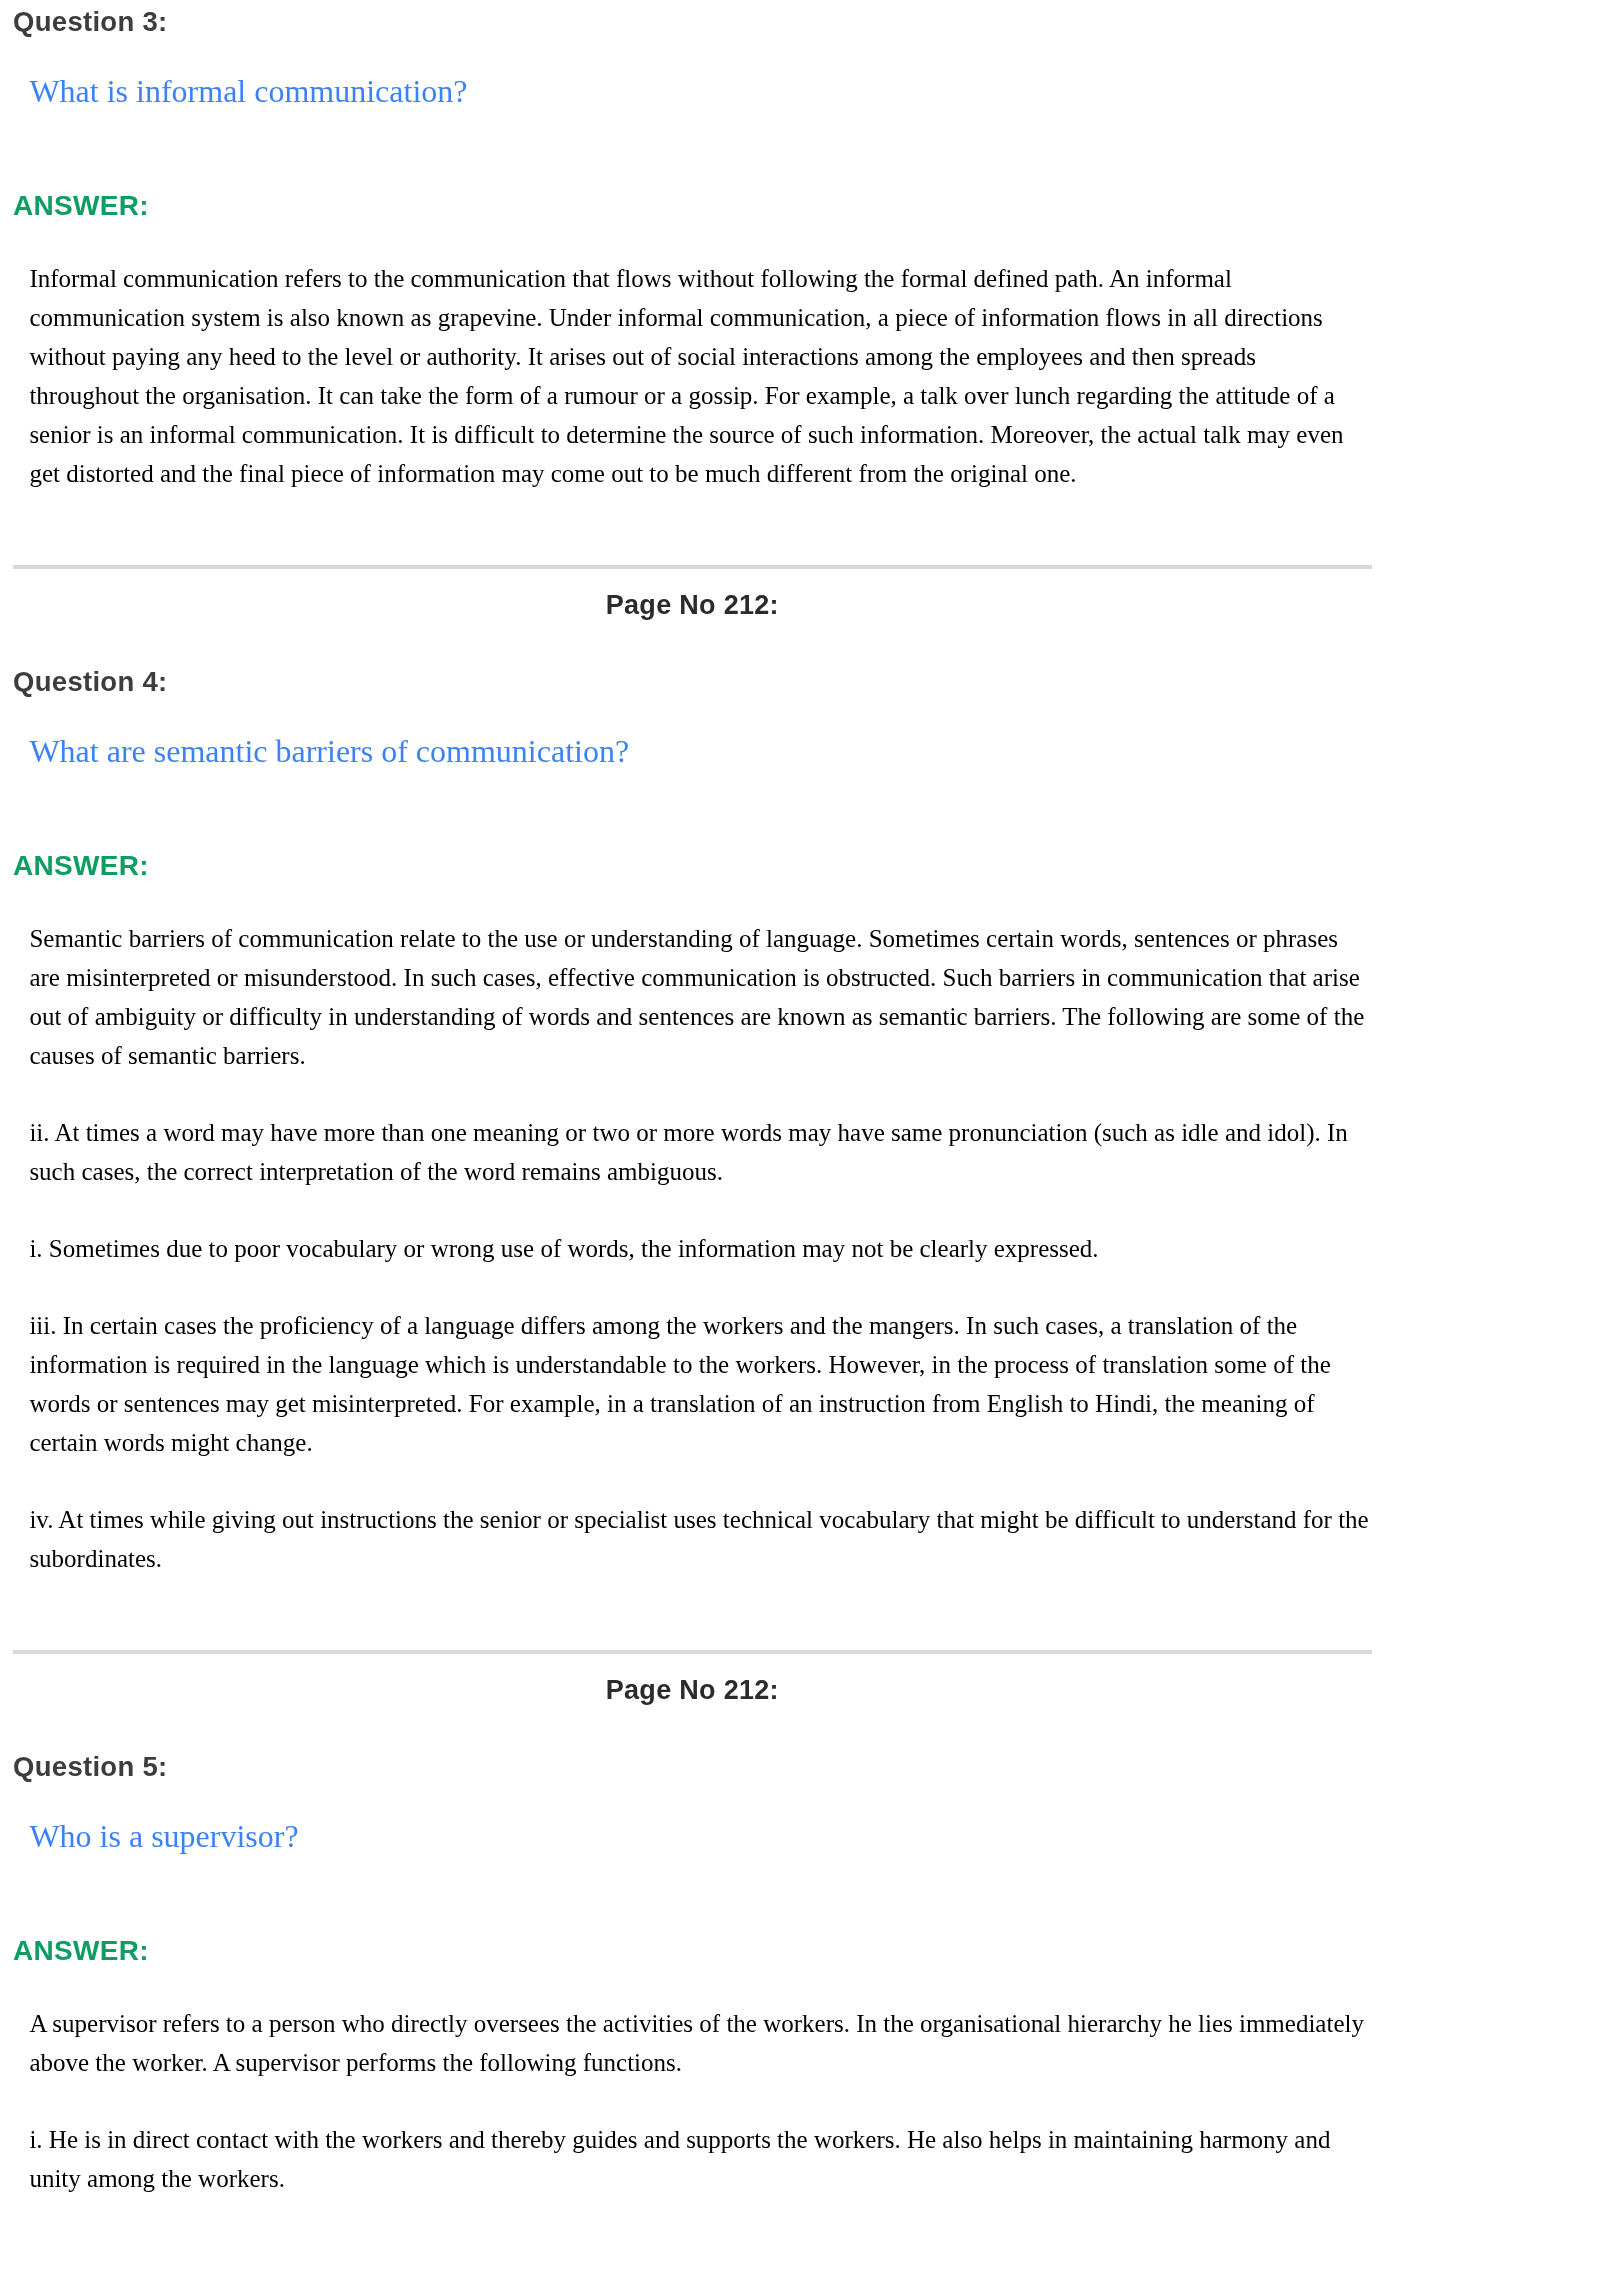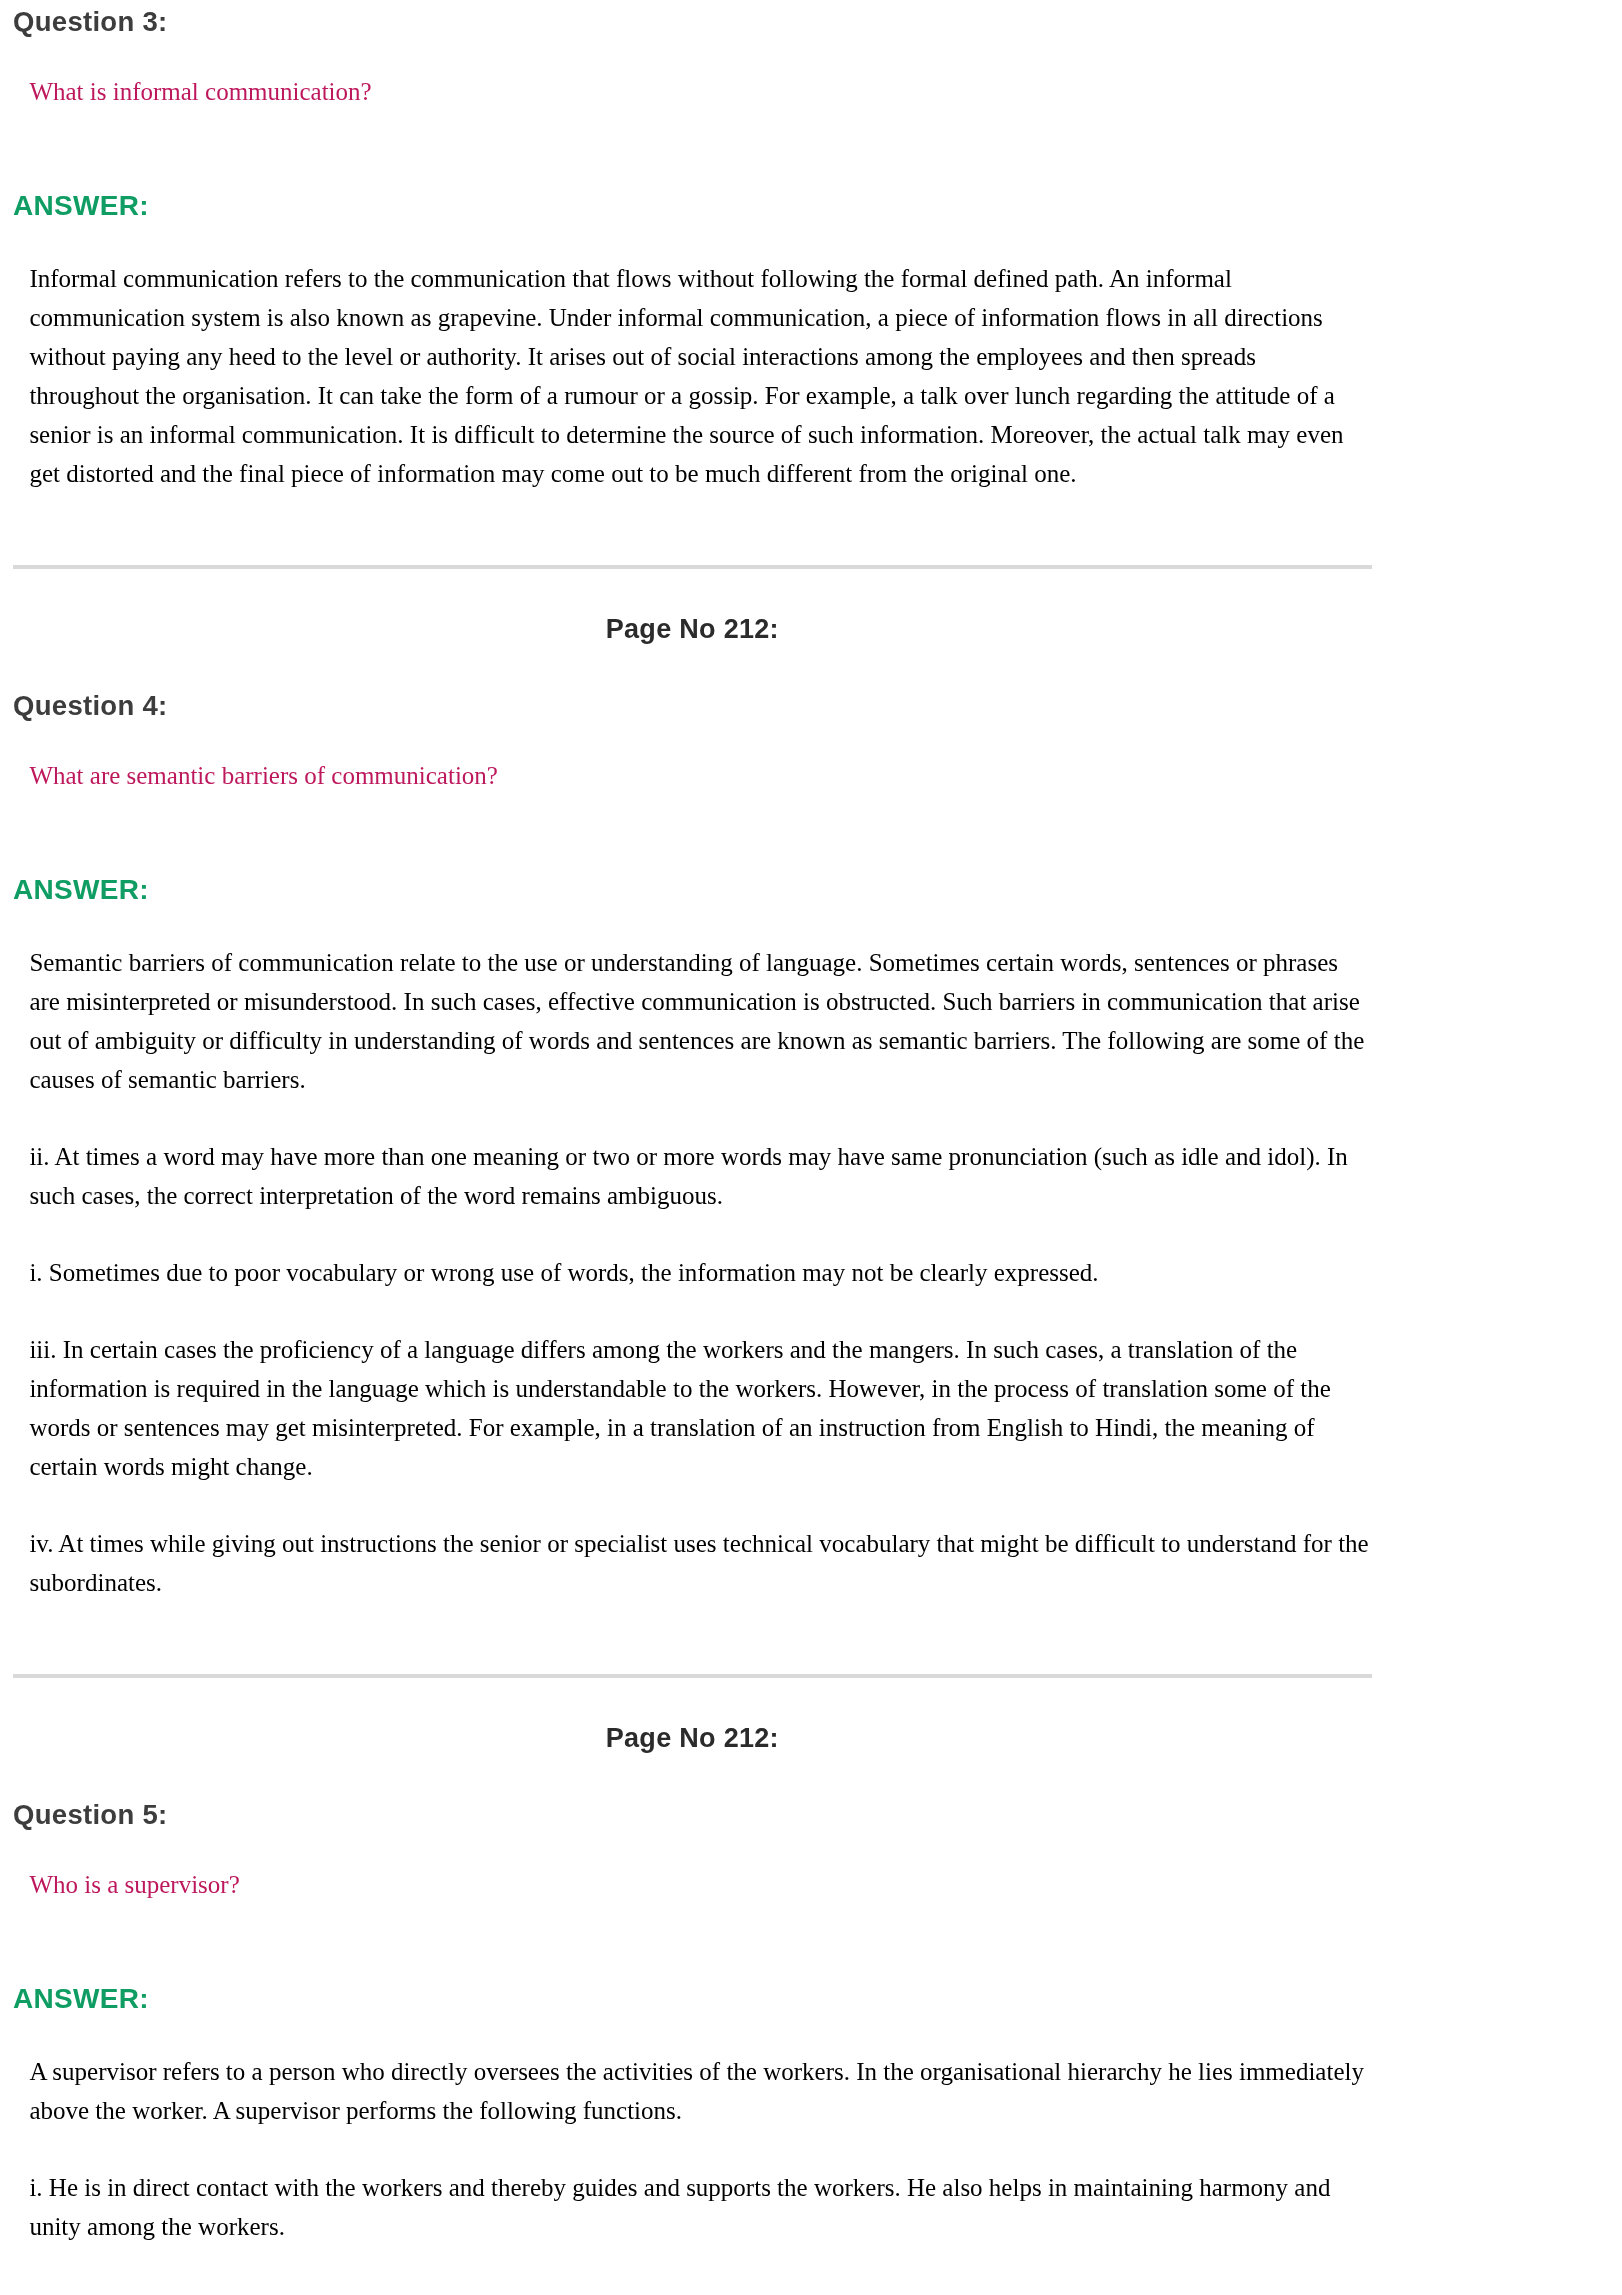--- a/index.html
+++ b/index.html
@@ -20,24 +20,24 @@
   .q-heading {
     font-family: "Liberation Sans", sans-serif;
     font-weight: bold;
     font-size: 27.5px;
     line-height: 33px;
     color: #3d3d3d;
     letter-spacing: 0.3px;
   }
   .q-heading.mid { margin-top: 43px; }
   .q-text {
-    font-size: 25px;
+    font-size: 32px;
     line-height: 33px;
     margin: 37px 0 0 16.4px;
-    color: #be185d;
+    color: #3b82f6;
   }
   .answer-label {
     font-family: "Liberation Sans", sans-serif;
     font-weight: bold;
     font-size: 28px;
     line-height: 34px;
     color: #0f9d63;
     margin-top: 81px;
     letter-spacing: 0.3px;
   }
@@ -57,21 +57,21 @@
     background: #d9d9d9;
     margin: 72px 0 0 0;
   }
   .page-no {
     font-family: "Liberation Sans", sans-serif;
     font-weight: bold;
     font-size: 27px;
     line-height: 33px;
     color: #2b2b2b;
     text-align: center;
-    margin-top: 44px;
+    margin-top: 20px;
     letter-spacing: 0.3px;
   }
 </style>
 </head>
 <body>
 
 <div class="page">
 
   <section>
     <h2 class="q-heading">Question 3:</h2>

